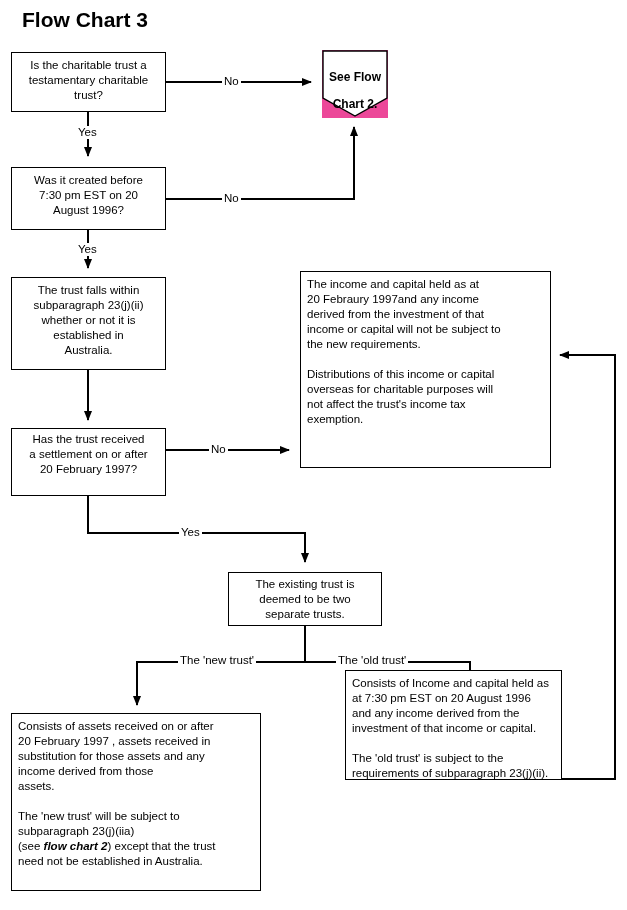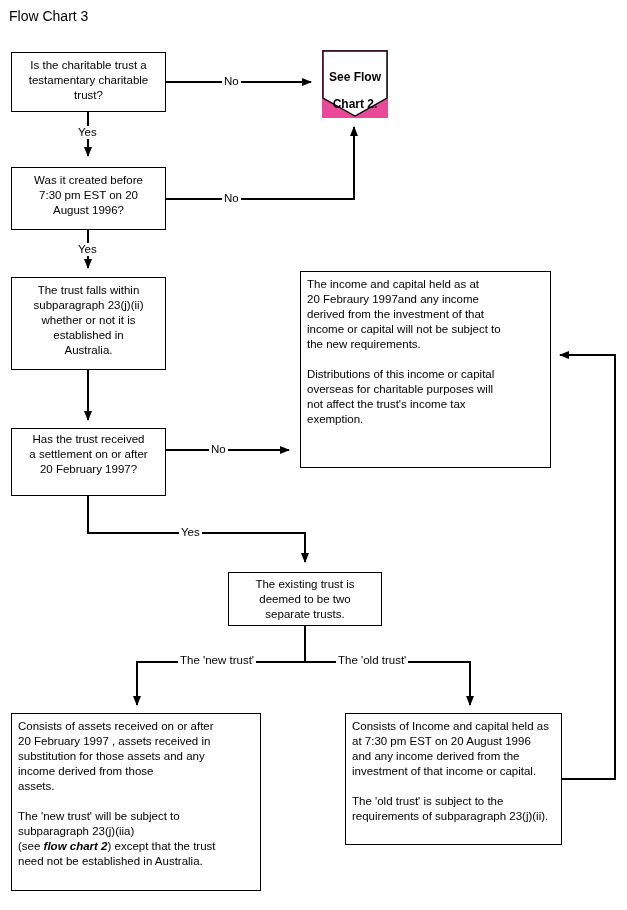--- a/index.html
+++ b/index.html
@@ -21,24 +21,24 @@
   }
   #connectors {
     position: absolute;
     left: 0;
     top: 0;
     width: 627px;
     height: 910px;
   }
   .title {
     position: absolute;
-    left: 9px;
+    left: 22px;
     top: 8px;
-    font-size: 14px;
-    font-weight: normal;
+    font-size: 21px;
+    font-weight: bold;
     letter-spacing: 0px;
     white-space: nowrap;
   }
   .node {
     position: absolute;
     box-sizing: border-box;
     border: 1px solid #000000;
     background: #ffffff;
     font-size: 11.5px;
     line-height: 15px;
@@ -219,21 +219,21 @@
       <p>income derived from those</p>
       <p>assets.</p>
       <p class="spacer"></p>
       <p>The 'new trust' will be subject to</p>
       <p>subparagraph 23(j)(iia)</p>
       <p><span>(see </span><span class="bold-inline">flow chart 2</span><span>) except that the trust</span></p>
       <p>need not be established in Australia.</p>
     </div>
   </div>
 
-  <div class="node left" style="left:345px; top:713px; width:217px; height:132px;">
+  <div class="node left" style="left:345px; top:670px; width:217px; height:110px;">
     <div class="inner">
       <p>Consists of Income and capital held as</p>
       <p>at 7:30 pm EST on 20 August 1996</p>
       <p>and any income derived from the</p>
       <p>investment of that income or capital.</p>
       <p class="spacer"></p>
       <p>The 'old trust' is subject to the</p>
       <p>requirements of subparagraph 23(j)(ii).</p>
     </div>
   </div>

